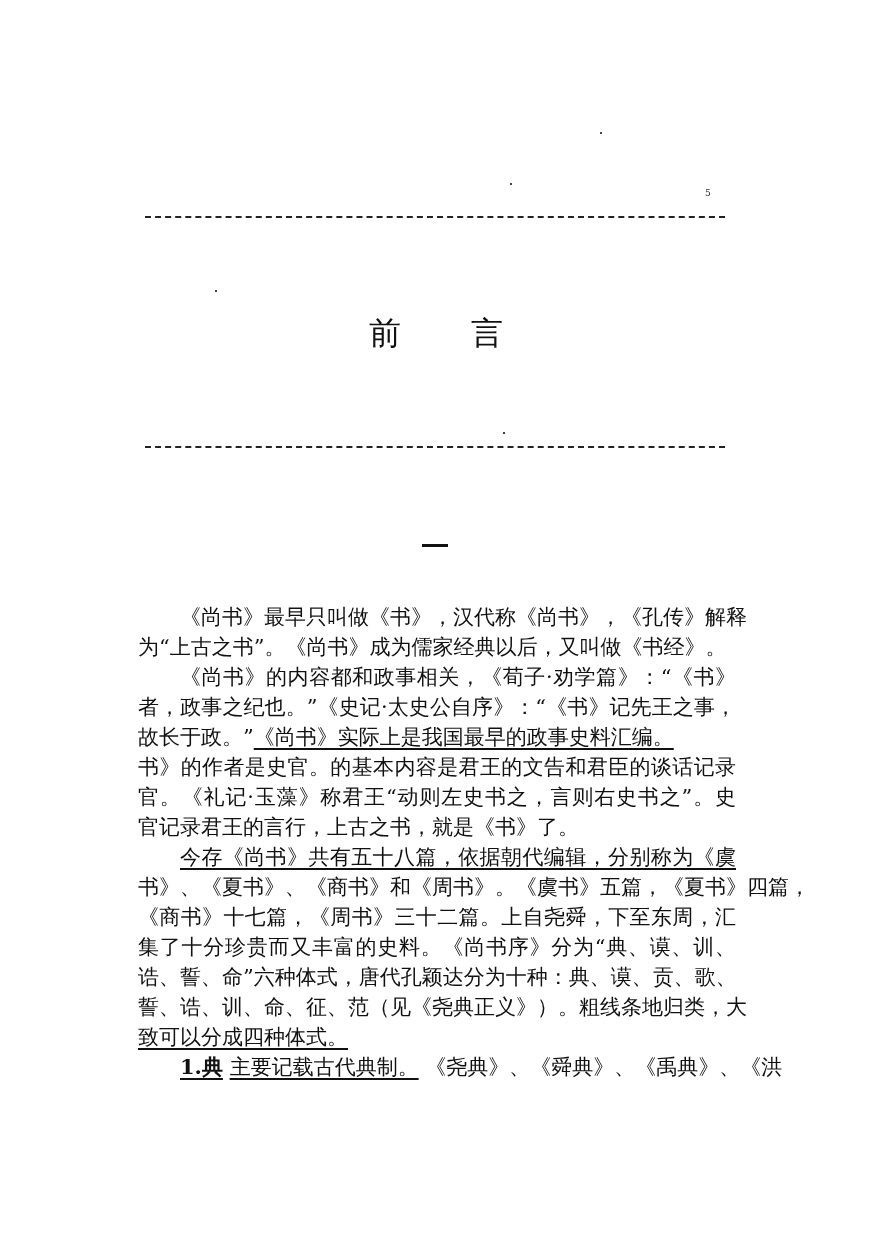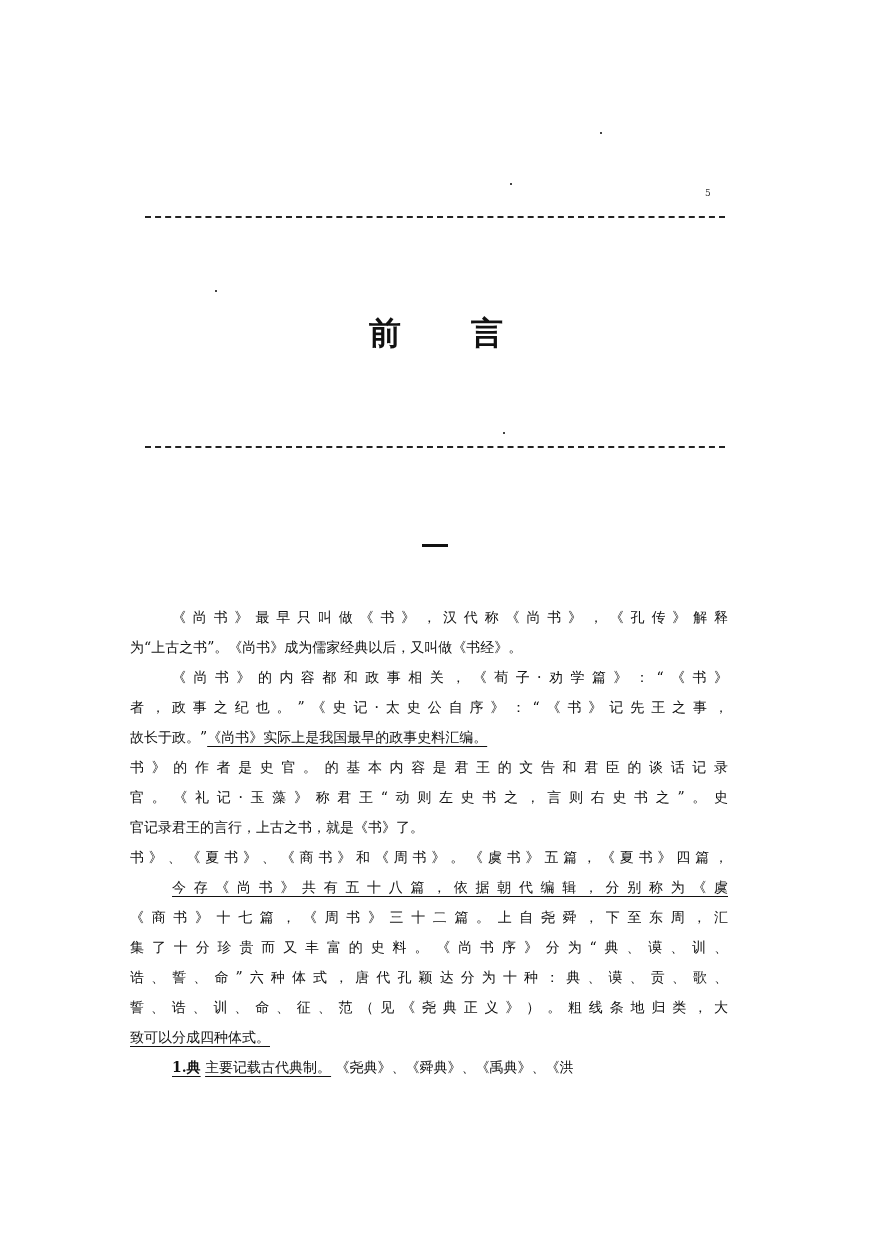--- a/index.html
+++ b/index.html
@@ -4,23 +4,23 @@
 <style>
   html, body { margin:0; padding:0; background:#ffffff; }
   body { width:875px; height:1240px; position:relative; overflow:hidden;
          font-family: "DejaVu Serif", "Liberation Serif", serif; color:#111; }
   .rule { position:absolute; left:145px; width:580px; height:0;
           border-top:2px dashed #222; }
   .rule.top { top:216px; }
   .rule.bottom { top:446px; }
   .corner-mark { position:absolute; left:705px; top:188px; font-size:9px; color:#333; }
   .title { position:absolute; top:312px; left:0; width:872px; text-align:center;
-           font-size:32px; font-weight:bold; letter-spacing:70px; padding-left:70px; box-sizing:border-box; }
+           font-size:32px; font-weight:normal; letter-spacing:70px; padding-left:70px; box-sizing:border-box; }
   .section-mark { position:absolute; left:422px; top:544px; width:26px; height:3px; background:#111; }
-  .body { position:absolute; left:130px; top:602px; width:598px; font-size:14px; line-height:30px; }
+  .body { position:absolute; left:138px; top:602px; width:598px; font-size:21px; line-height:30px; }
   .line { white-space:nowrap; height:30px; position:relative; text-align:justify; text-align-last:justify; }
   .ind { padding-left:42px; }
   .ul { text-decoration:underline; text-underline-offset:4px; }
   .item-label { font-weight:bold;text-decoration:underline; }
   .speck { position:absolute; width:2px; height:2px; background:#444; }
 </style>
 </head>
 <body>
 
 <div class="corner-mark">5</div>
@@ -37,22 +37,22 @@
   <div class="line ind">《尚书》的内容都和政事相关，《荀子·劝学篇》：“《书》</div>
   <div class="line">者，政事之纪也。”《史记·太史公自序》：“《书》记先王之事，</div>
   <div class="line" style="text-align-last:left">
     <span>故长于政。”</span><span class="ul">《尚书》实际上是我国最早的政事史料汇编。</span>
   </div>
 
   <div class="line">书》的作者是史官。的基本内容是君王的文告和君臣的谈话记录</div>
   <div class="line">官。《礼记·玉藻》称君王“动则左史书之，言则右史书之”。史</div>
   <div class="line" style="text-align-last:left">官记录君王的言行，上古之书，就是《书》了。</div>
 
+  <div class="line ind ul">今存《尚书》共有五十八篇，依据朝代编辑，分别称为《虞</div>
   <div class="line">书》、《夏书》、《商书》和《周书》。《虞书》五篇，《夏书》四篇，</div>
-  <div class="line ind ul">今存《尚书》共有五十八篇，依据朝代编辑，分别称为《虞</div>
   <div class="line">《商书》十七篇，《周书》三十二篇。上自尧舜，下至东周，汇</div>
   <div class="line">集了十分珍贵而又丰富的史料。《尚书序》分为“典、谟、训、</div>
   <div class="line">诰、誓、命”六种体式，唐代孔颖达分为十种：典、谟、贡、歌、</div>
   <div class="line">誓、诰、训、命、征、范（见《尧典正义》）。粗线条地归类，大</div>
   <div class="line ul" style="text-align-last:left">致可以分成四种体式。</div>
 
   <div class="line ind" style="text-align-last:left">
     <span class="item-label ul">1.典</span>
     <span class="ul">主要记载古代典制。</span>
     <span>《尧典》、《舜典》、《禹典》、《洪</span>

